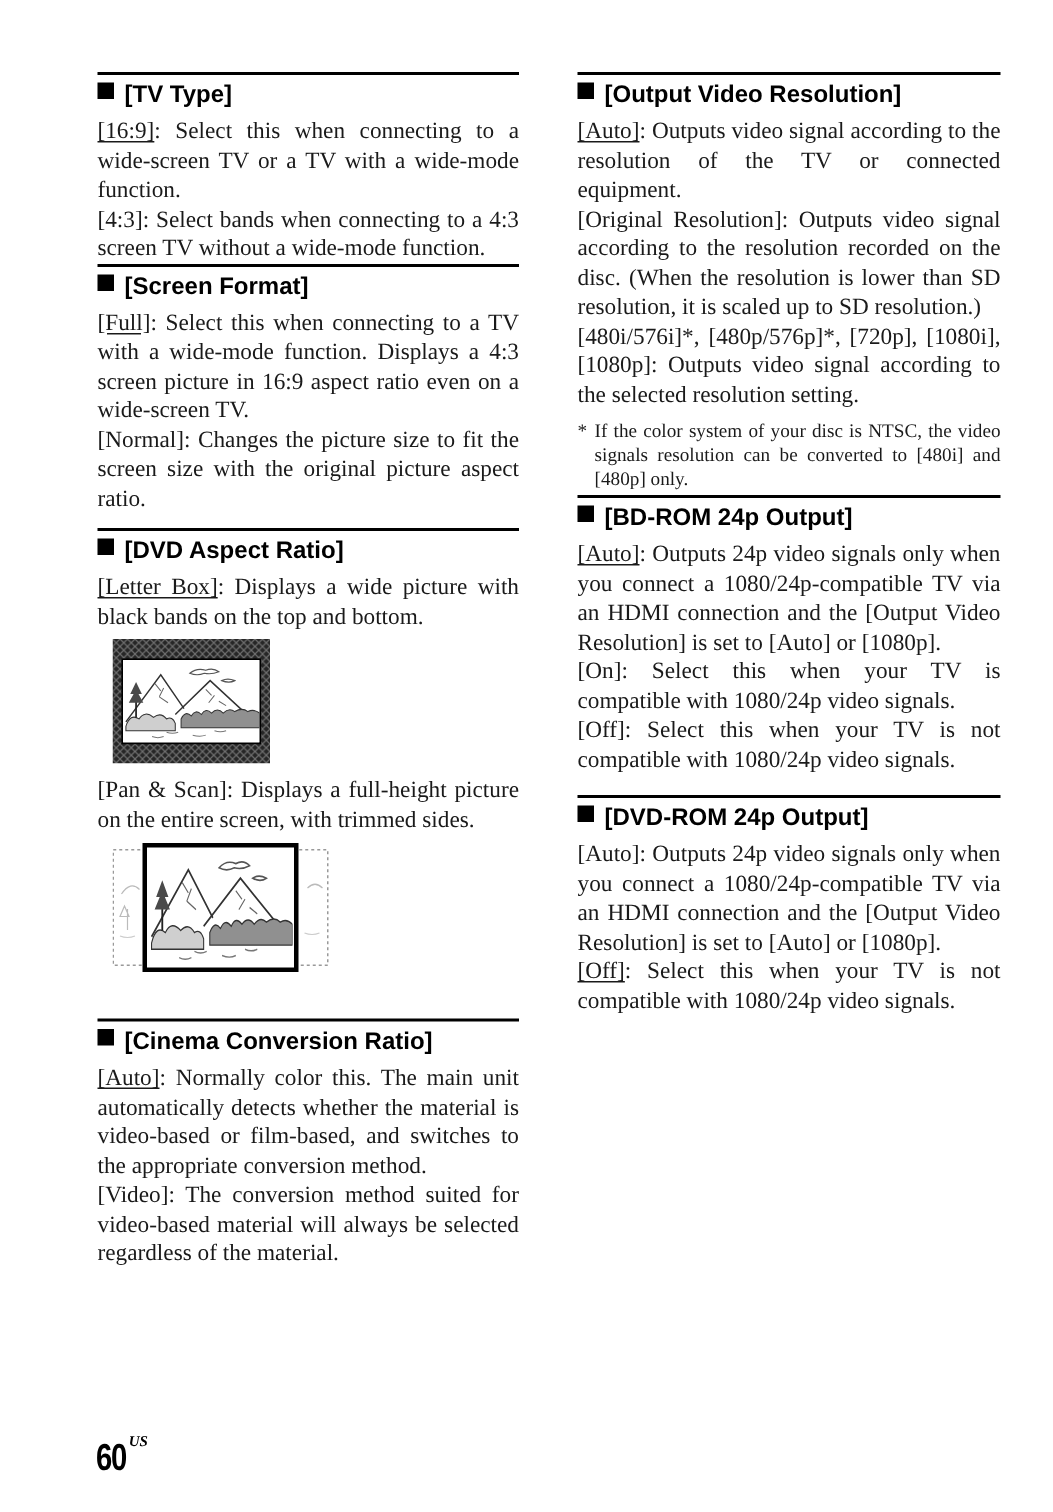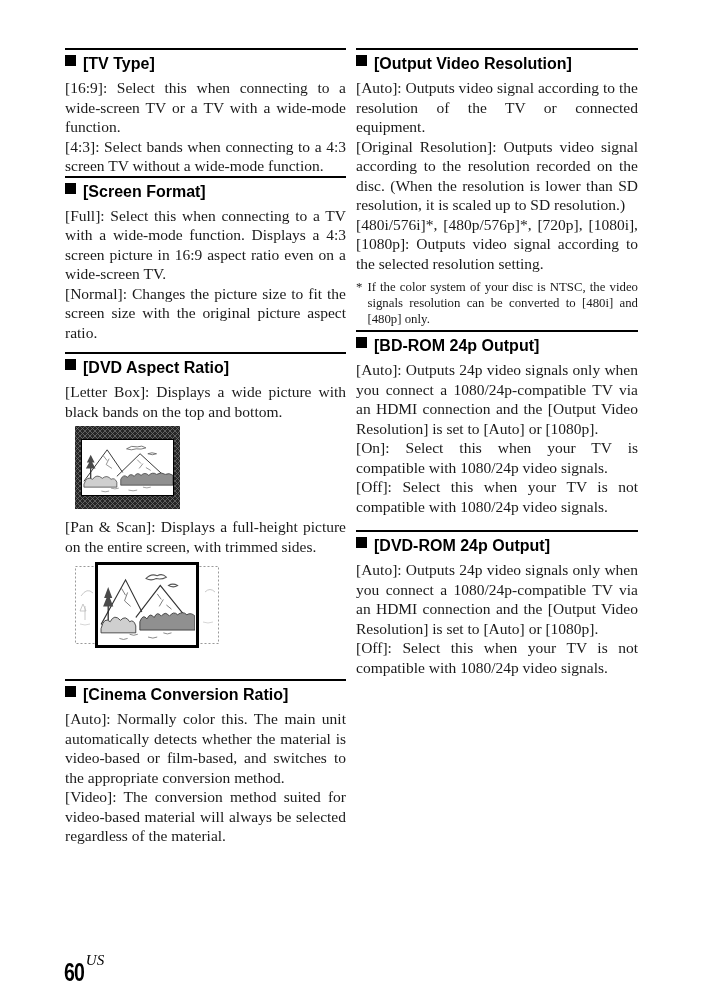--- a/index.html
+++ b/index.html
@@ -2,46 +2,46 @@
 <html><head>
 <meta charset="utf-8">
 <style>
   html,body{margin:0;padding:0;}
   body{background:#fff;width:702px;height:1008px;position:relative;
        font-family:"Liberation Serif",serif;color:#1a1a1a;
        -webkit-font-smoothing:antialiased;}
   .page{position:absolute;inset:0;background:#fff;overflow:hidden;}
   .col{position:absolute;top:0;}
   .col-left{left:65px;width:281px;}
-  .col-right{left:356px;width:282px;}
+  .col-right{left:385px;width:282px;}
   .section{border-top:2px solid #000;padding-top:5px;}
   .s-tv{margin-top:48px;}
   .s-sf{}
   .s-dar{margin-top:10px;}
   .s-ccm{margin-top:31px;}
   .s-ovr{margin-top:48px;}
   .s-bd{margin-top:3px;}
   .s-dvd{margin-top:14px;}
   h2{display:flex;align-items:flex-start;gap:7px;margin:0 0 5px 0;
      font-family:"Liberation Sans",sans-serif;font-weight:bold;
      font-size:16px;line-height:18px;color:#000;}
   .sq{width:11px;height:11px;background:#000;flex:0 0 auto;}
   p.item{margin:0;text-align:justify;font-size:15.5px;line-height:19.5px;}
-  .u{text-underline-offset:2px;}
+  .u{text-decoration:underline;text-underline-offset:2px;}
   .footnote{display:flex;gap:5px;margin-top:6px;font-size:12.8px;line-height:16px;text-align:justify;}
   .fn-marker{flex:0 0 auto;}
   figure{margin:0;}
   .fig-letterbox{margin:5px 0 8px 10px;line-height:0;}
   .fig-pan{margin:6px 0 0 10px;line-height:0;}
   .footer{position:absolute;left:64px;top:960px;white-space:nowrap;}
   .pnum{display:inline-block;font-family:"Liberation Sans",sans-serif;font-weight:bold;
         font-size:25px;line-height:25px;letter-spacing:-1px;color:#000;
         transform:scaleX(0.78);transform-origin:0 100%;}
-  .preg{font-family:"Liberation Serif",serif;font-style:italic;font-size:15px;
-        position:relative;top:-10px;left:-4px;color:#000;}
+  .preg{font-family:"Liberation Serif",serif;font-style:italic;font-size:10px;
+        position:relative;top:-10px;left:-4px;color:#000;font-weight:bold;}
 </style>
 </head>
 <body>
 
 <div class="page">
 
   <div class="col col-left">
 
     <div class="section s-tv">
       <h2>

